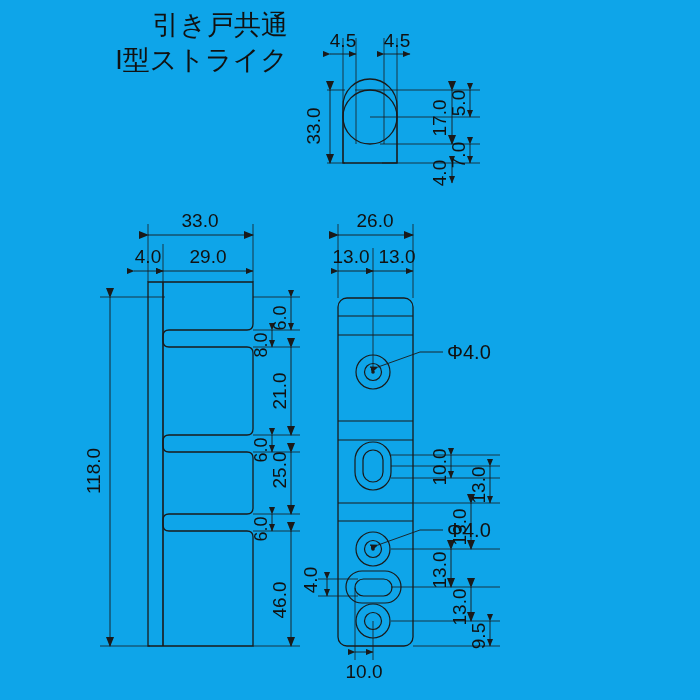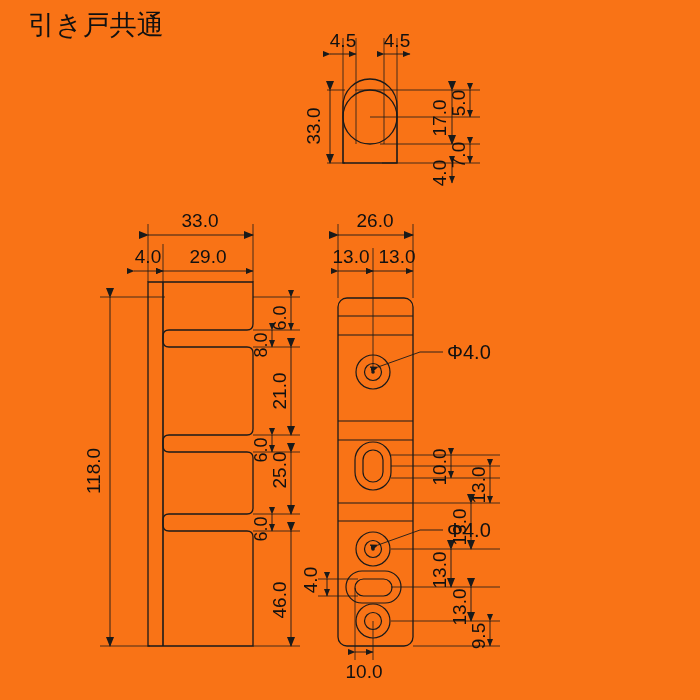--- a/index.html
+++ b/index.html
@@ -1,21 +1,21 @@
 <!DOCTYPE html>
 <html><head>
 <meta charset="utf-8">
 <style>
   html,body{margin:0;padding:0;background:#ffffff;}
   body{
     width:700px;height:700px;
     font-family:"Liberation Sans","DejaVu Sans",sans-serif;
     color:#000;overflow:hidden;position:relative;
   }
-  #sheet{position:relative;width:700px;height:700px;background:#f97316;}
+  #sheet{position:relative;width:700px;height:700px;background:#0ea5e9;text-align:right;}
   #drawing{position:absolute;left:0;top:0;width:700px;height:700px;}
   .title-block{
     position:absolute;left:28px;top:8px;width:260px;
     font-size:27px;line-height:1.28;font-weight:400;
     letter-spacing:0px;color:#111;
   }
   .title-line{white-space:nowrap;}
   svg text{
     font-family:"Liberation Sans","DejaVu Sans",sans-serif;
     fill:#111;
@@ -24,20 +24,21 @@
   .dim-s{font-size:18px;}
   .lead{font-size:20px;}
 </style>
 </head>
 <body>
 
 <div id="sheet">
 
   <div class="title-block">
     <div class="title-line">引き戸共通</div>
+    <div class="title-line">I型ストライク</div>
   </div>
 
   <svg id="drawing" viewBox="0 0 700 700">
     <defs>
       <marker id="ar" markerWidth="10" markerHeight="8" refX="9" refY="4" orient="auto" markerUnits="userSpaceOnUse">
         <path d="M0,0 L10,4 L0,8 z" fill="#1a1a1a"></path>
       </marker>
       <marker id="arS" markerWidth="8" markerHeight="6.5" refX="7.5" refY="3.25" orient="auto" markerUnits="userSpaceOnUse">
         <path d="M0,0 L8,3.25 L0,6.5 z" fill="#1a1a1a"></path>
       </marker>

